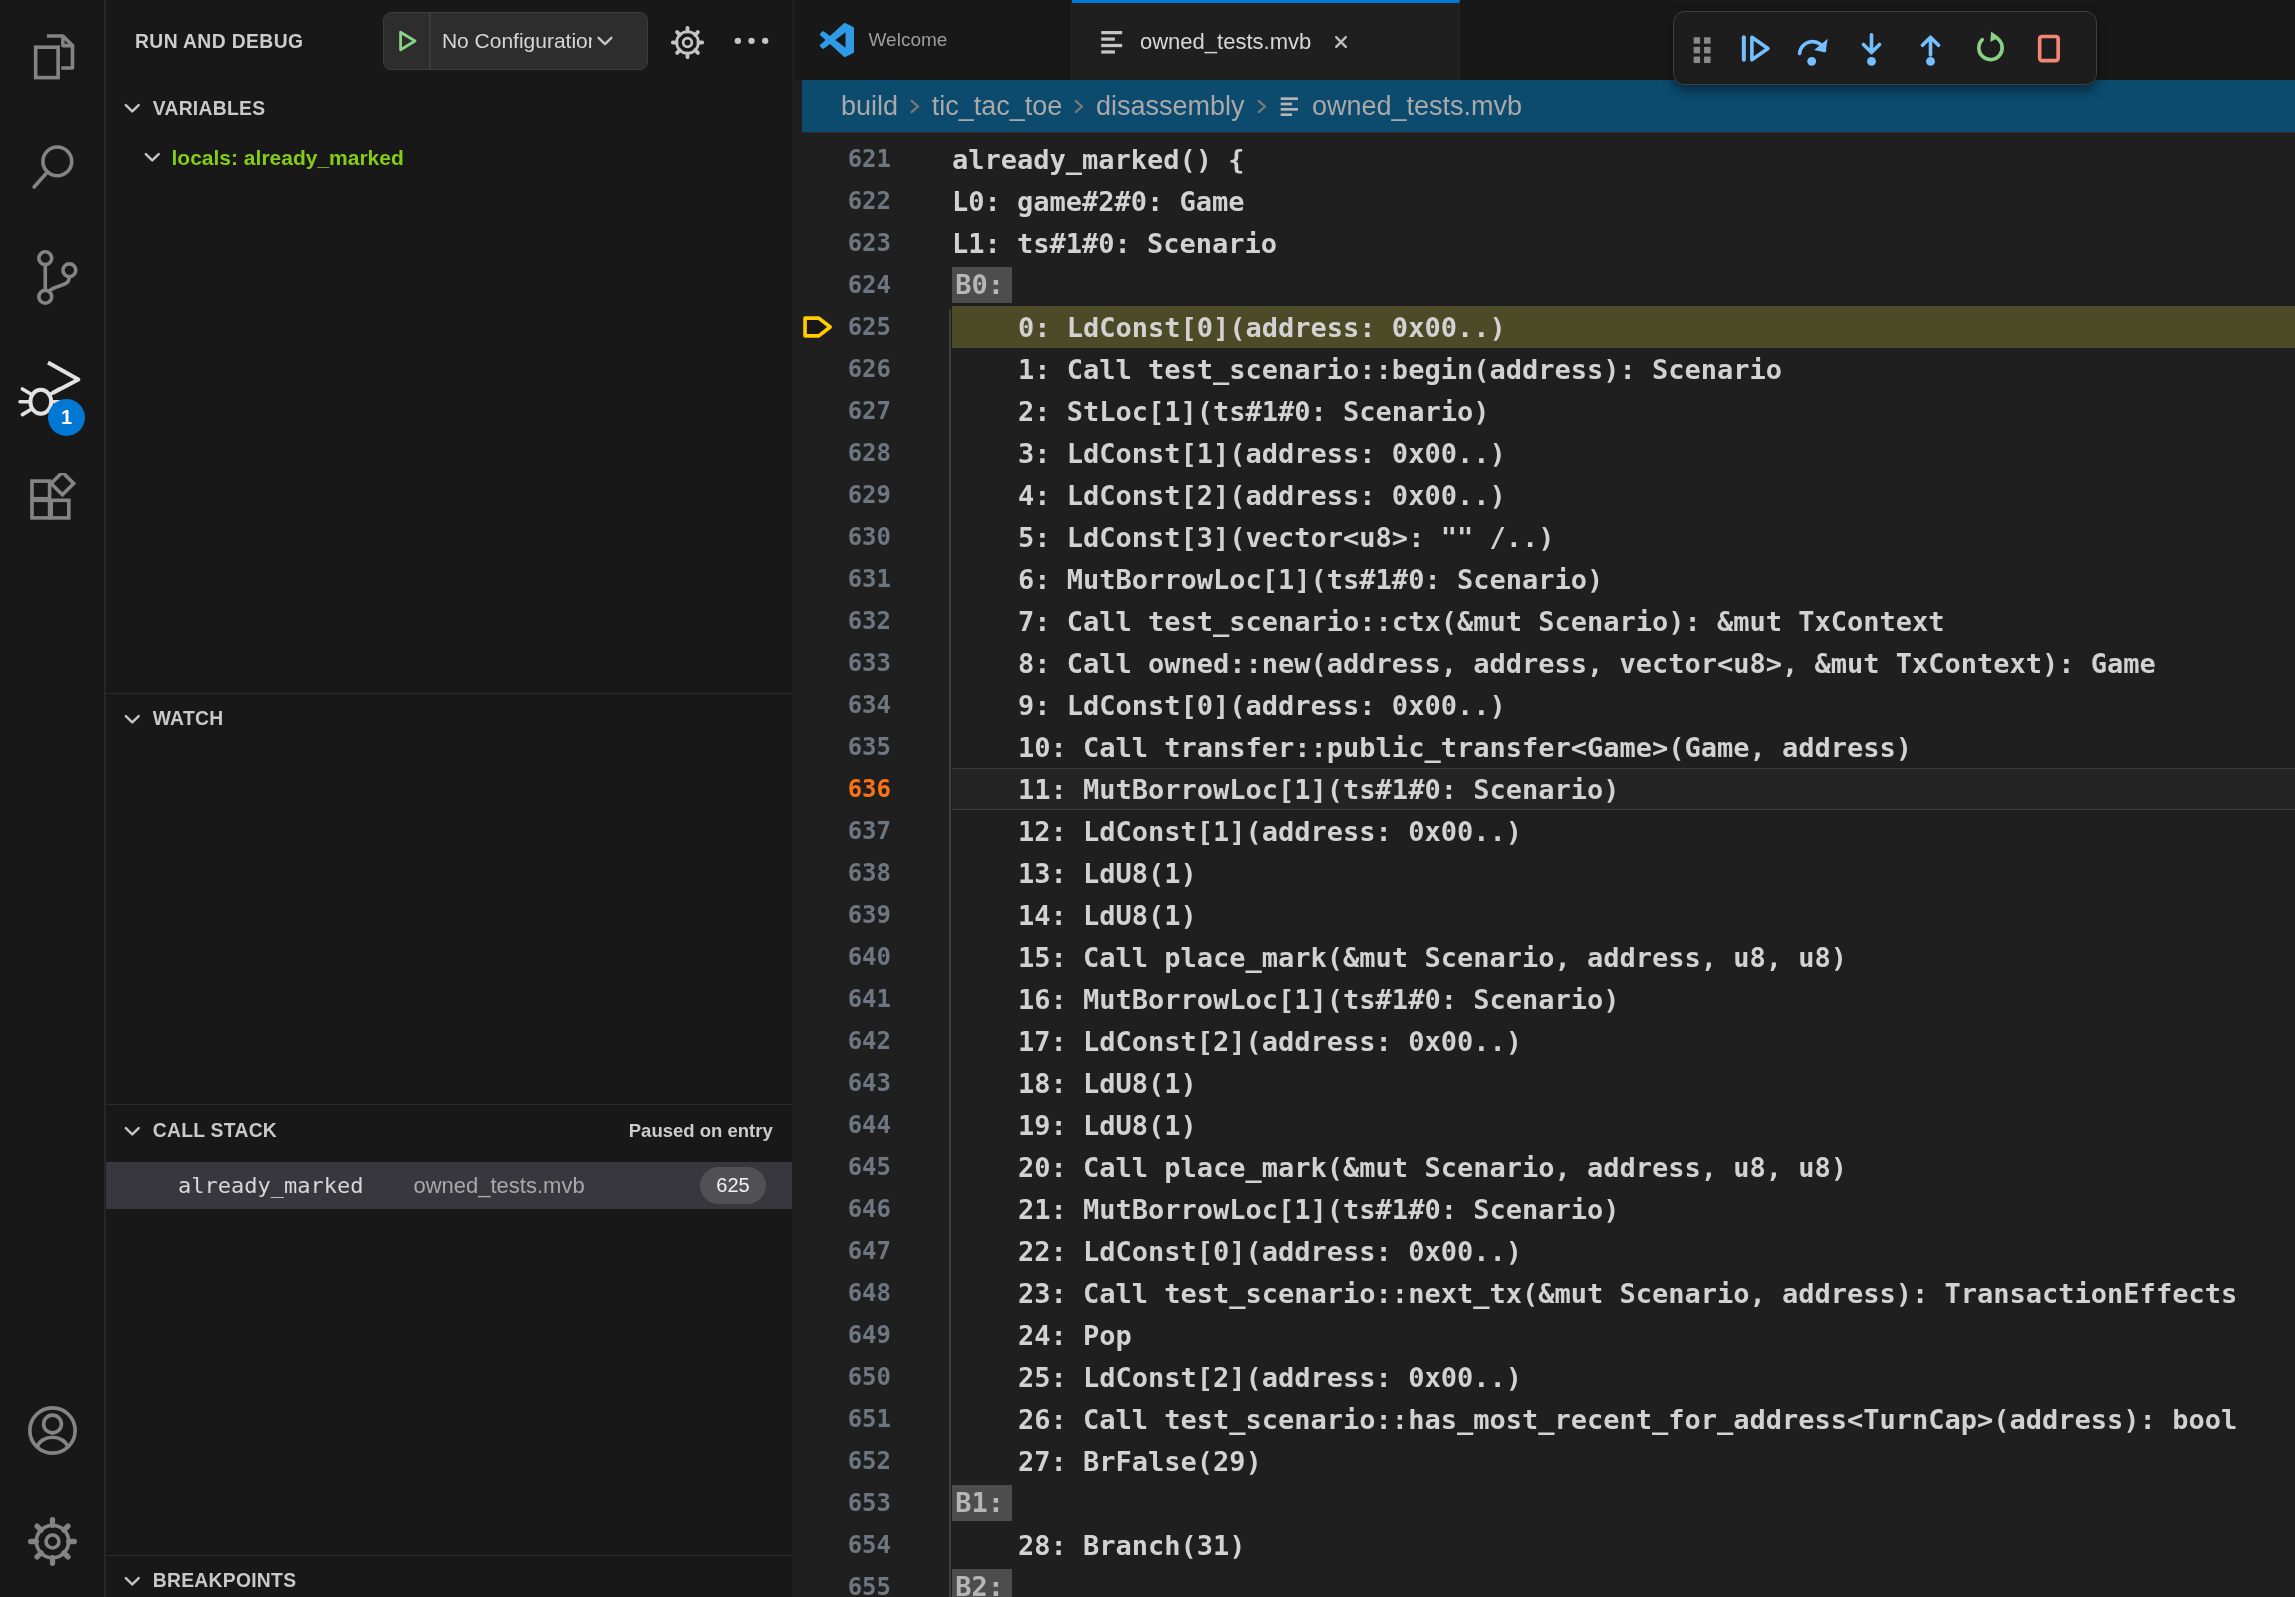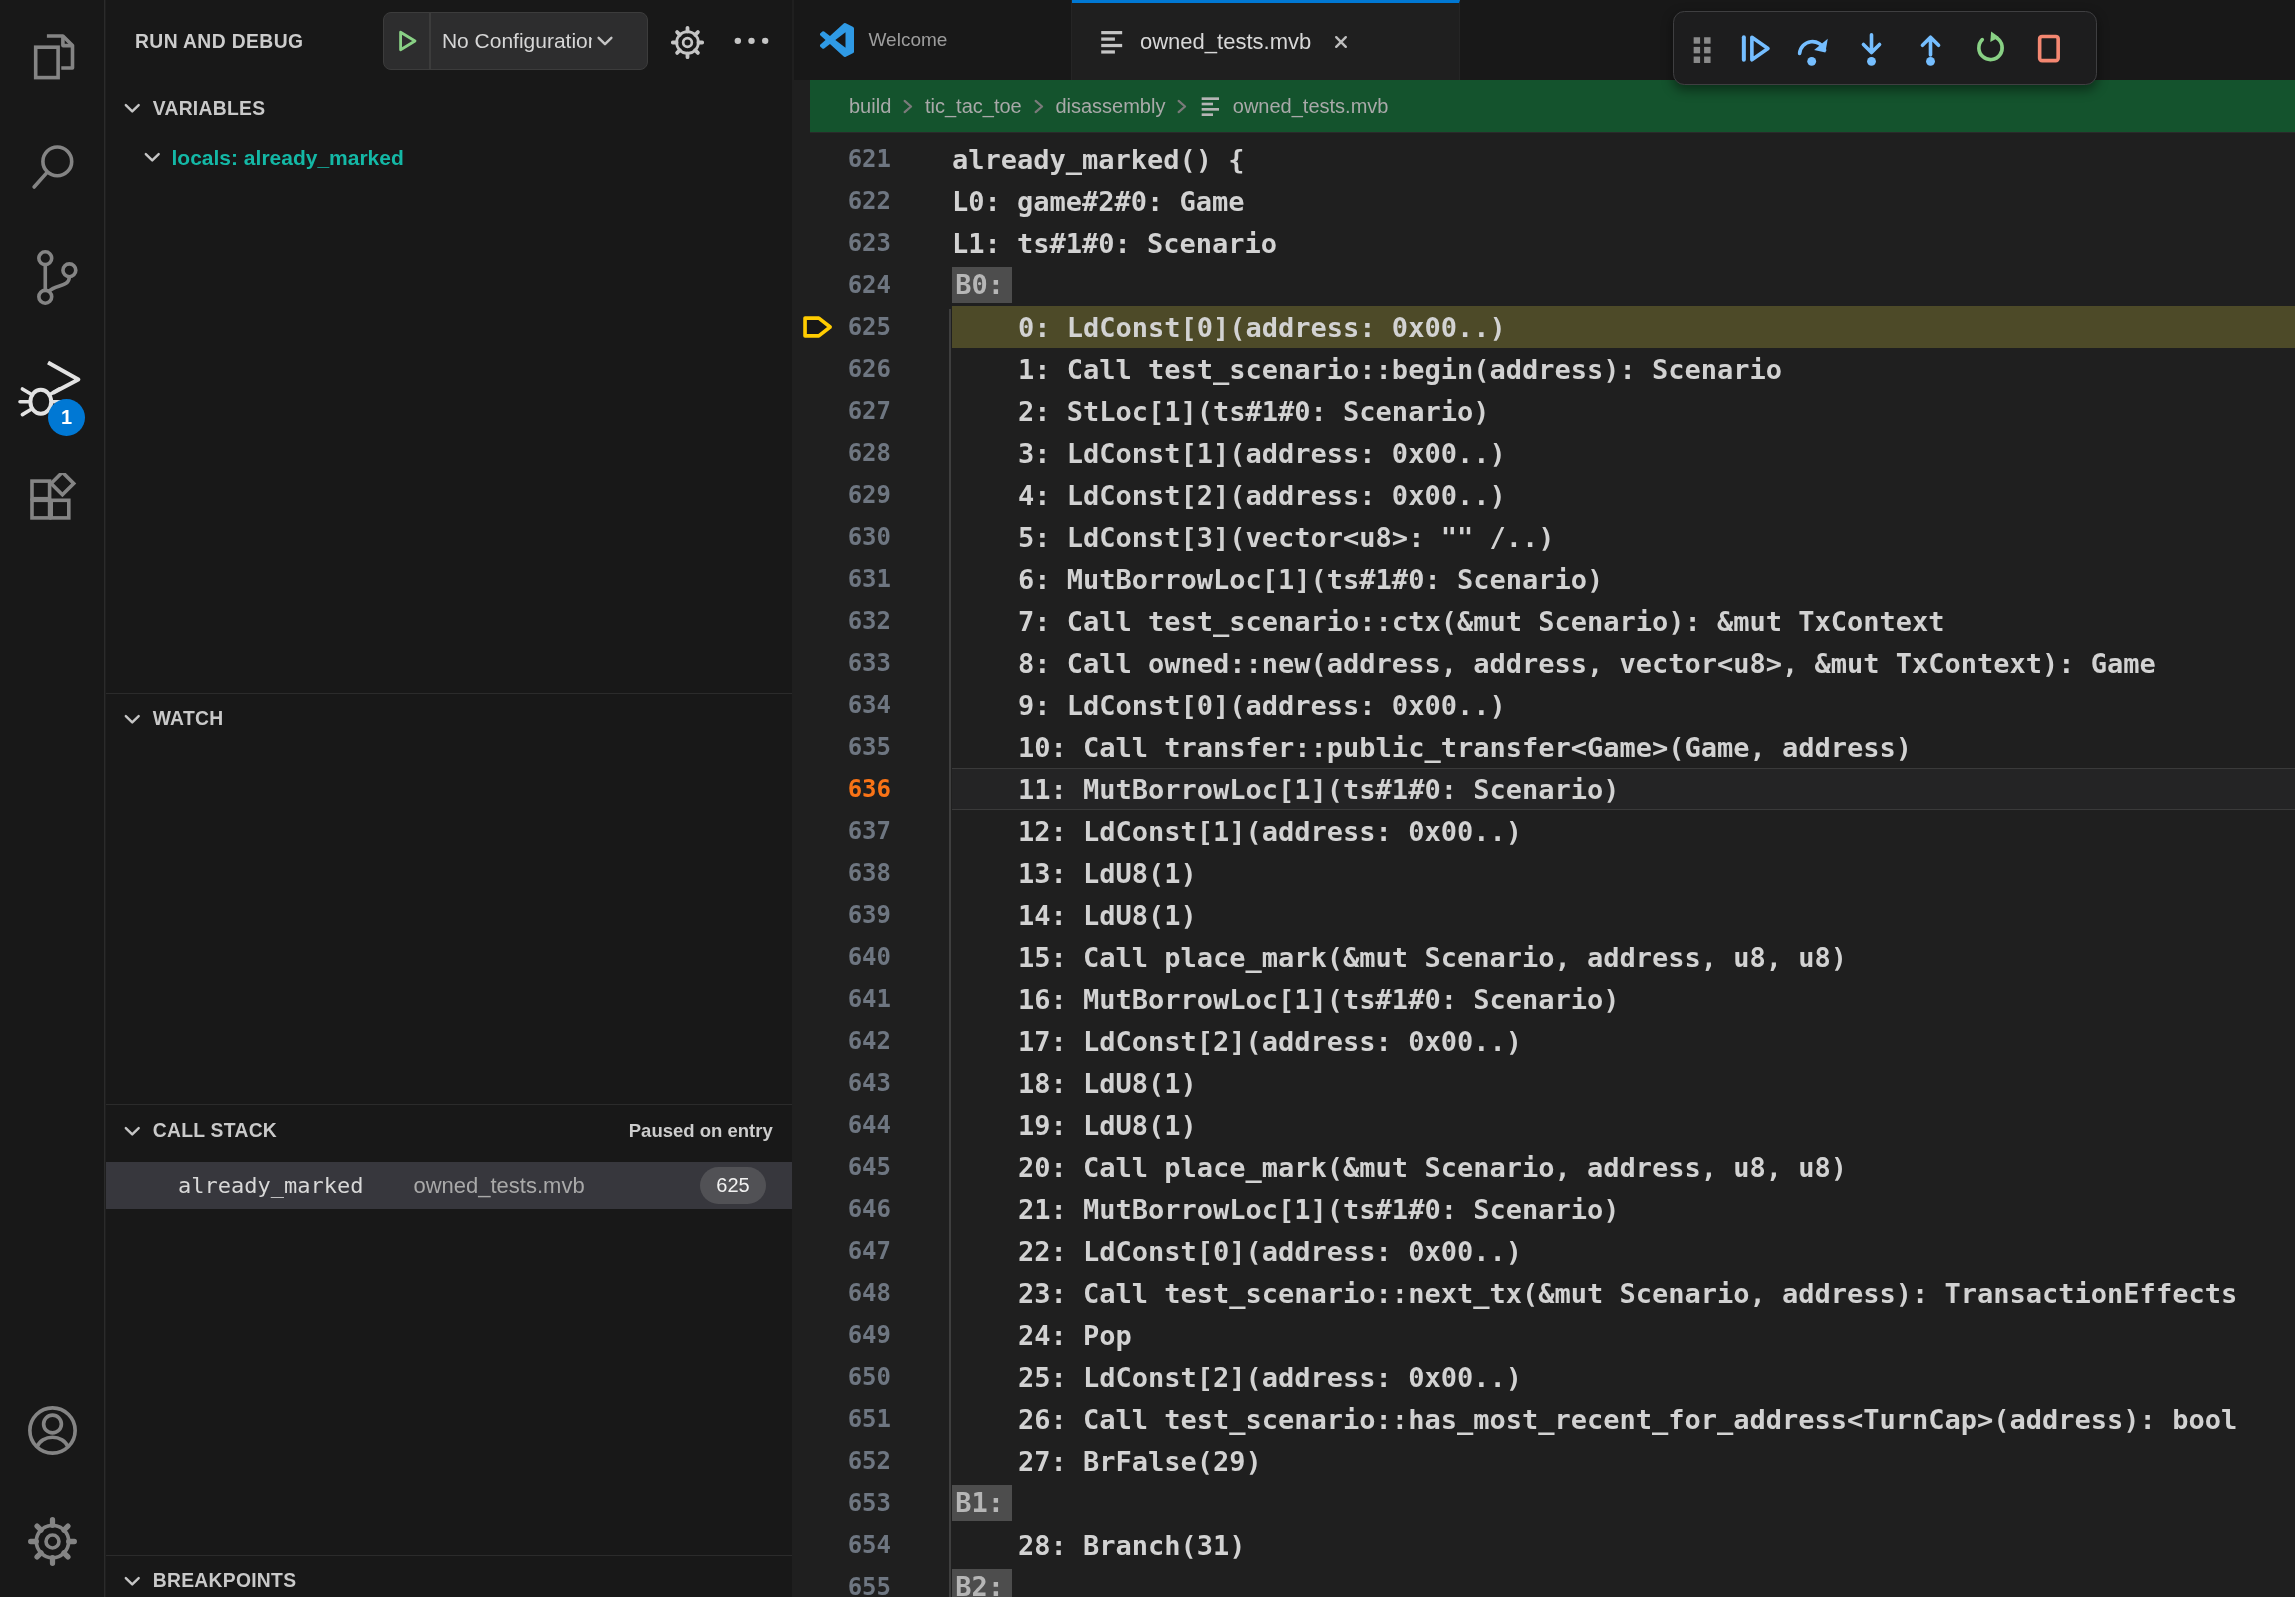--- a/index.html
+++ b/index.html
@@ -30,43 +30,43 @@
   .hdr-ellipsis{position:absolute;left:626px;top:32px;}
 
   .sec-header{position:absolute;left:0;right:0;height:51px;display:flex;align-items:center;}
   .sec-header .chev{margin-left:14.5px;display:flex;}
   .sec-label{margin-left:9.7px;font-size:19.3px;font-weight:700;letter-spacing:0.3px;color:#c9c9c9;white-space:nowrap;}
   .sec-border{border-top:1.6px solid #2b2b2b;box-sizing:border-box;}
   .paused{position:absolute;right:19.3px;font-size:18.5px;font-weight:700;color:#cccccc;}
 
   .locals-row{position:absolute;top:134px;left:0;right:0;height:47px;display:flex;align-items:center;}
   .locals-row .chev{margin-left:35px;display:flex;}
-  .locals-label{margin-left:8px;font-size:21px;font-weight:700;color:#14b8a6;white-space:nowrap;}
+  .locals-label{margin-left:8px;font-size:21px;font-weight:700;color:#84cc16;white-space:nowrap;}
 
   .frame-row{position:absolute;top:1162px;left:0;right:0;height:47px;background:#37373d;
              display:flex;align-items:center;}
   .frame-name{margin-left:72px;font-family:"DejaVu Sans Mono",monospace;font-size:22px;color:#d8d8d8;}
   .frame-file{margin-left:50px;font-size:22px;color:#a9a9a9;}
   .frame-badge{position:absolute;right:26px;min-width:40px;height:37px;padding:0 13px;border-radius:19.3px;
                background:#515155;color:#f2f2f2;font-size:20px;display:flex;align-items:center;justify-content:center;}
 
   
   .editor{position:absolute;left:794px;top:0;right:0;bottom:0;background:#1f1f1f;}
   .tabs{position:absolute;top:0;left:0;right:0;height:80px;background:#181818;display:flex;}
   .tab{height:80px;display:flex;align-items:center;box-sizing:border-box;border-right:0.8px solid #252525;}
   .tab-welcome{width:278px;background:#181818;}
   .tab-active{width:388px;background:#1f1f1f;border-top:3.2px solid #0078d4;}
   .tab-welcome .tab-label{margin-left:14.5px;font-size:19px;color:#9d9d9d;}
   .tab-active .tab-label{margin-left:13px;font-size:22px;color:#d7d7d7;}
   .tab-icon{margin-left:26px;display:flex;}
   .tab-close{margin-left:17.7px;display:flex;}
 
-  .breadcrumbs{position:absolute;top:80px;left:16px;right:0;height:53px;background:#14532d;
+  .breadcrumbs{position:absolute;top:80px;left:8px;right:0;height:53px;background:#0c4a6e;
                border-bottom:1.6px solid #2a2a2a;box-sizing:border-box;display:flex;align-items:center;
-               padding-left:39px;font-size:20px;color:#a9a9a9;}
+               padding-left:39px;font-size:27px;color:#a9a9a9;}
   .bc-item{white-space:nowrap;}
   .bc-sep{display:flex;margin:0 8px;}
   .bc-fileicon{display:flex;margin-right:9.7px;}
 
   .code{position:absolute;top:135px;left:0;right:0;bottom:0;overflow:hidden;padding-top:3.2px;}
   .indent-guide{position:absolute;left:155px;top:174px;bottom:0;width:1.6px;background:#3e3e3e;z-index:0;}
   .row{position:relative;height:42px;display:flex;align-items:center;font-weight:bold;}
   .row::before{content:"";position:absolute;left:158px;right:0;top:0;bottom:0;z-index:0;}
   .row.debug::before{background:#4d4a28;}
   .row.current::before{background:#242425;border-top:1.6px solid #3a3a3a;border-bottom:1.6px solid #3a3a3a;box-sizing:border-box;}

